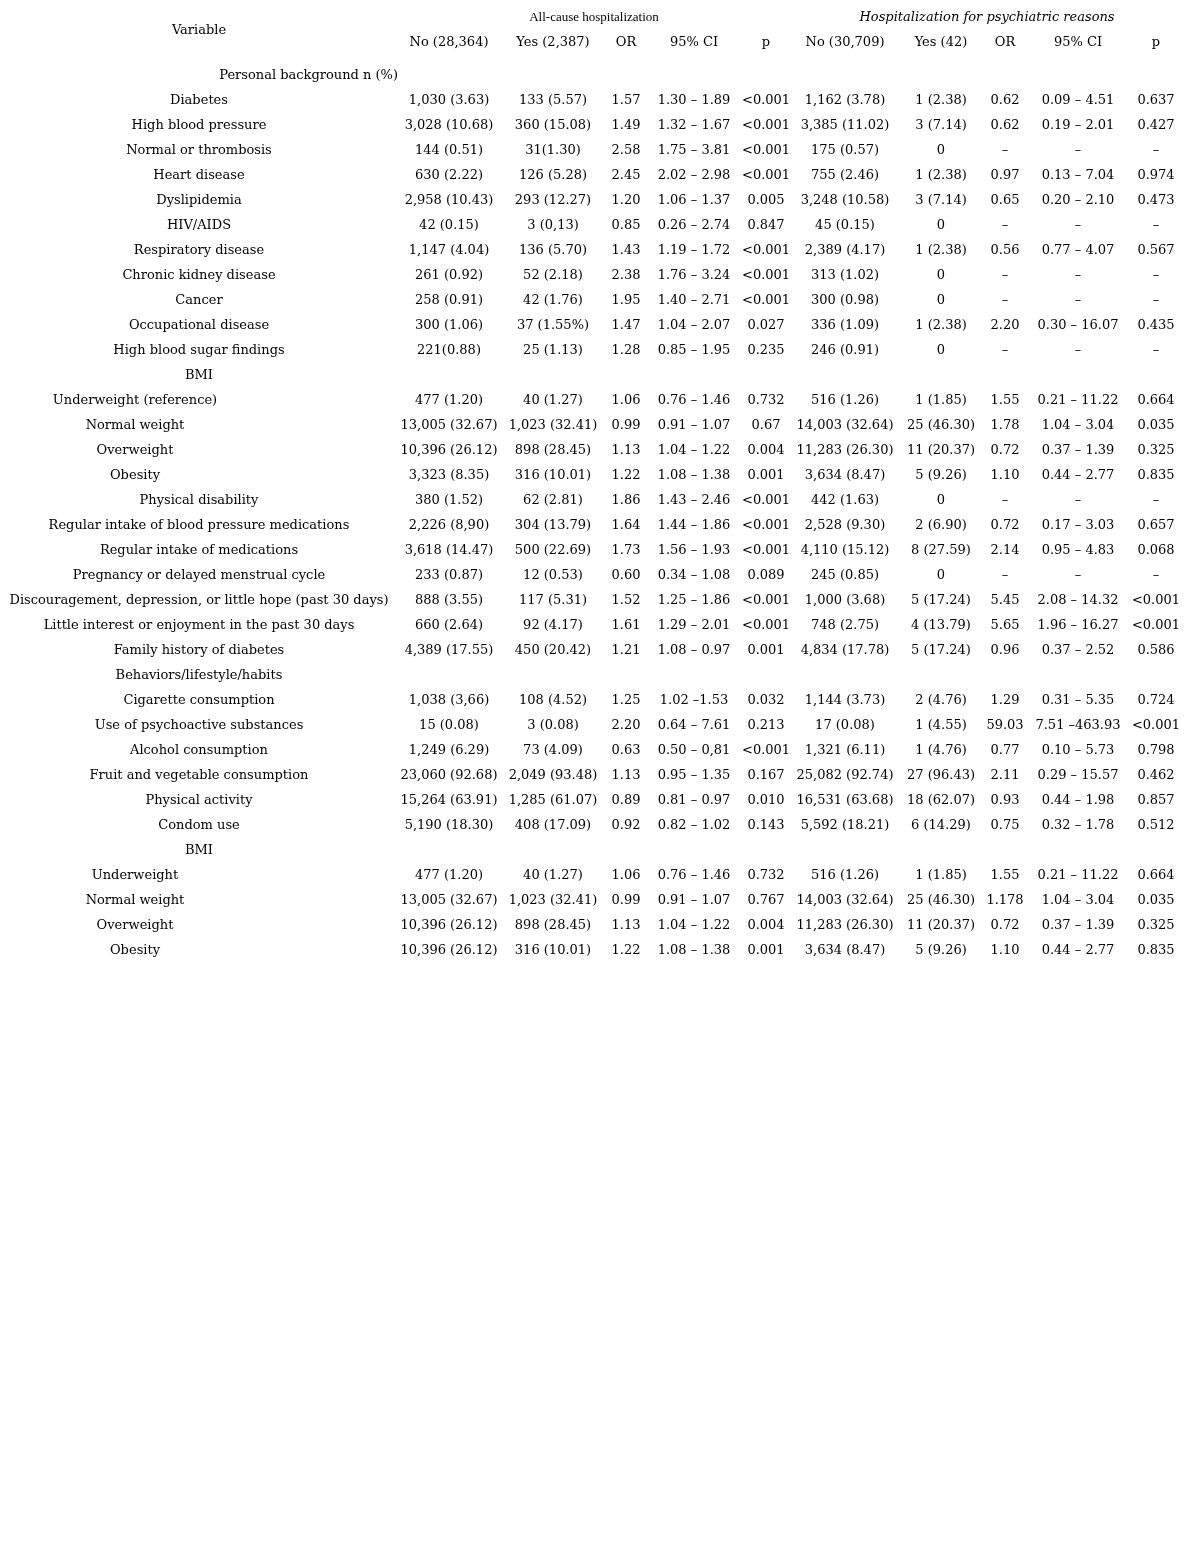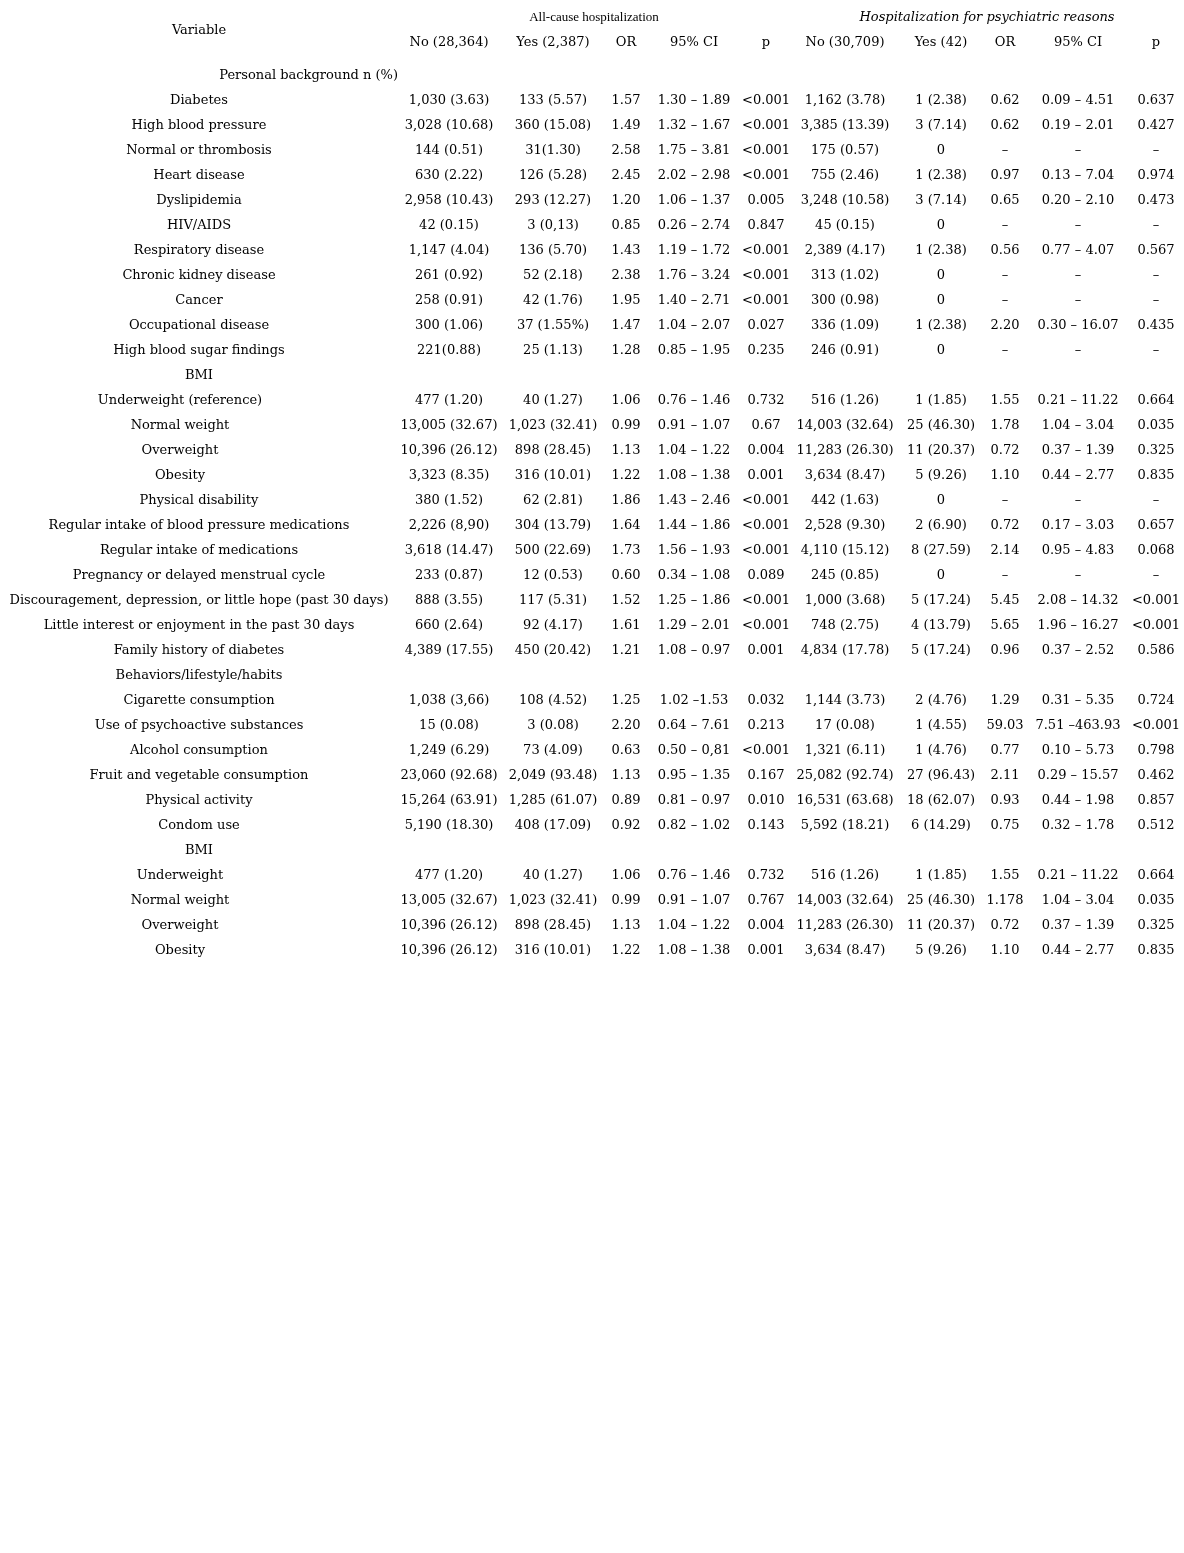--- a/index.html
+++ b/index.html
@@ -36,21 +36,20 @@
   th.group-psy { padding-right: 100px; font-style: italic; }
   tbody tr:first-child td { padding-top: 8px; text-align: right; }
   td.var {
     text-align: left;
     padding-left: 8px;
   }
   td.var .sub {
     display: block;
     width: 270px;
     text-align: center;
-    padding-left: 45px;
   }
 </style>
 </head>
 <body>
 
 <table class="stats">
   <colgroup>
     <col style="width:398px">
     <col style="width:102px">
     <col style="width:106px">
@@ -109,21 +108,21 @@
         <td>0.09 – 4.51</td>
         <td>0.637</td>
       </tr>
       <tr>
         <td class="var">High blood pressure</td>
         <td>3,028 (10.68)</td>
         <td>360 (15.08)</td>
         <td>1.49</td>
         <td>1.32 – 1.67</td>
         <td>&lt;0.001</td>
-        <td>3,385 (13.39)</td>
+        <td>3,385 (11.02)</td>
         <td>3 (7.14)</td>
         <td>0.62</td>
         <td>0.19 – 2.01</td>
         <td>0.427</td>
       </tr>
       <tr>
         <td class="var">Normal or thrombosis</td>
         <td>144 (0.51)</td>
         <td>31(1.30)</td>
         <td>2.58</td>

